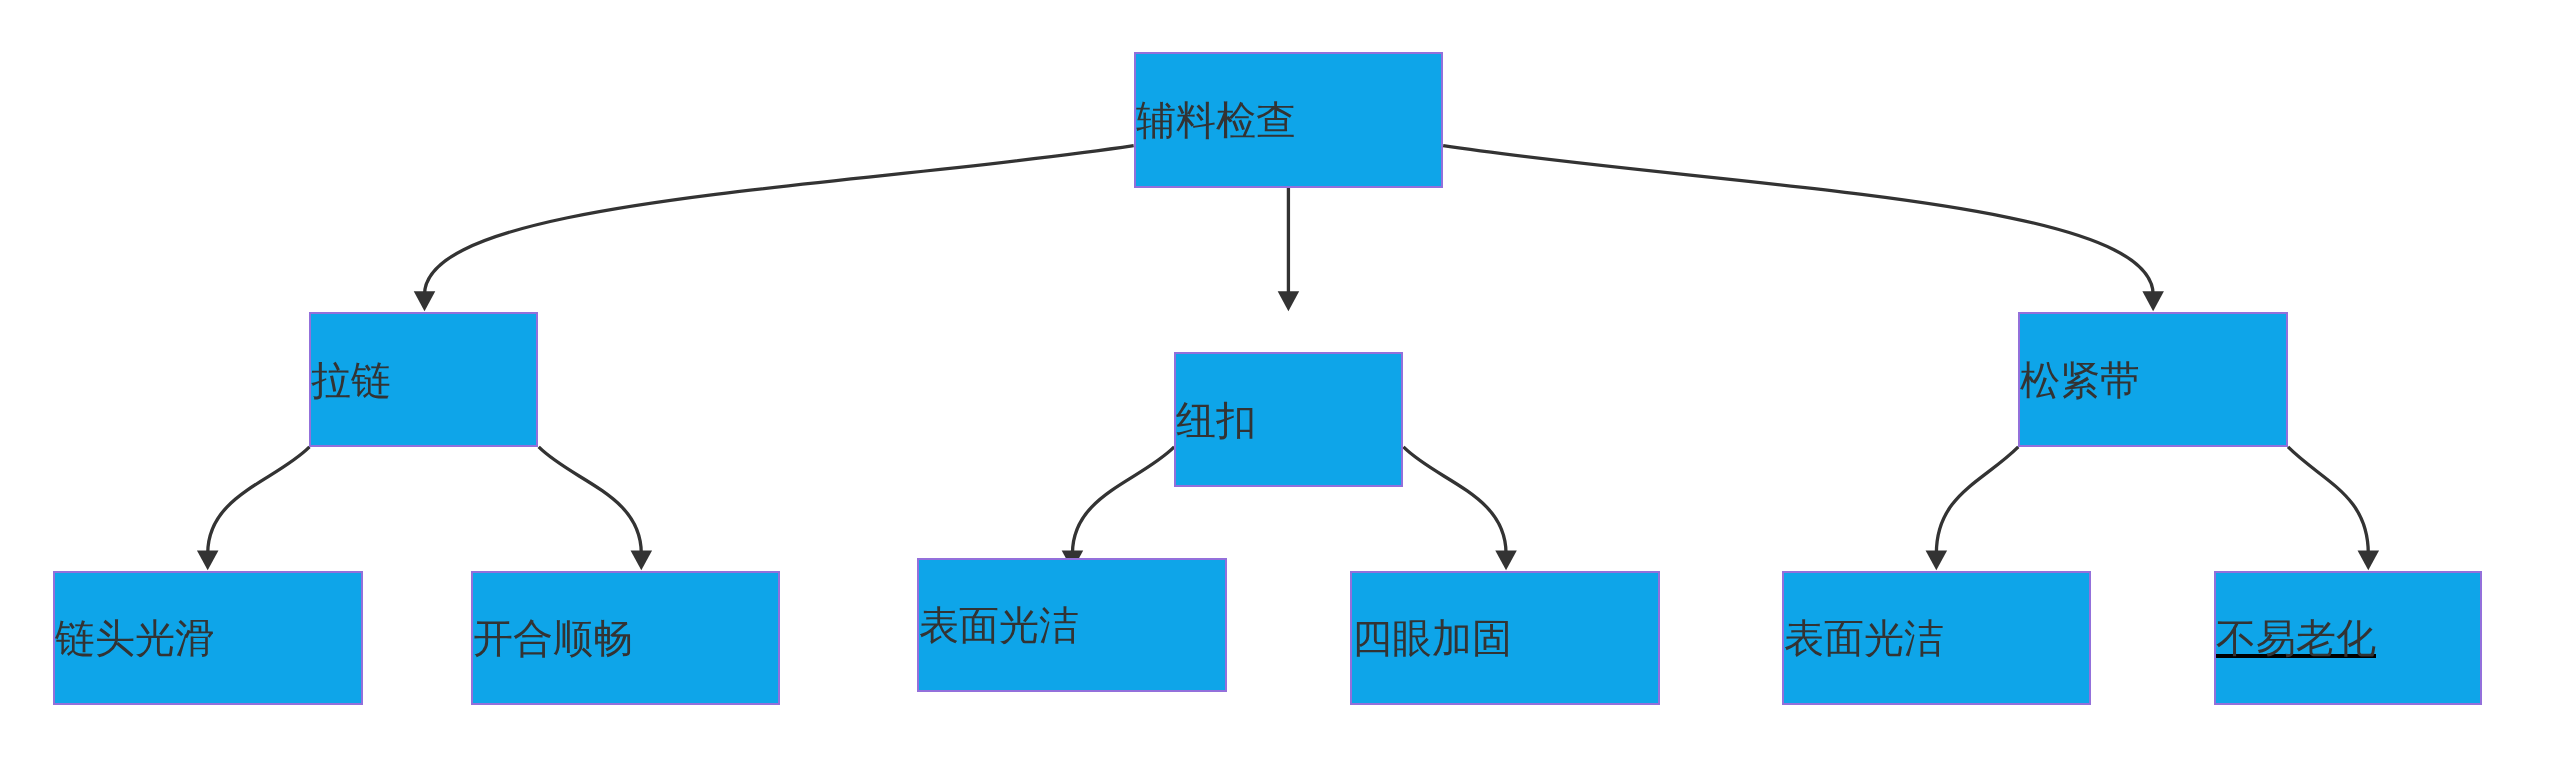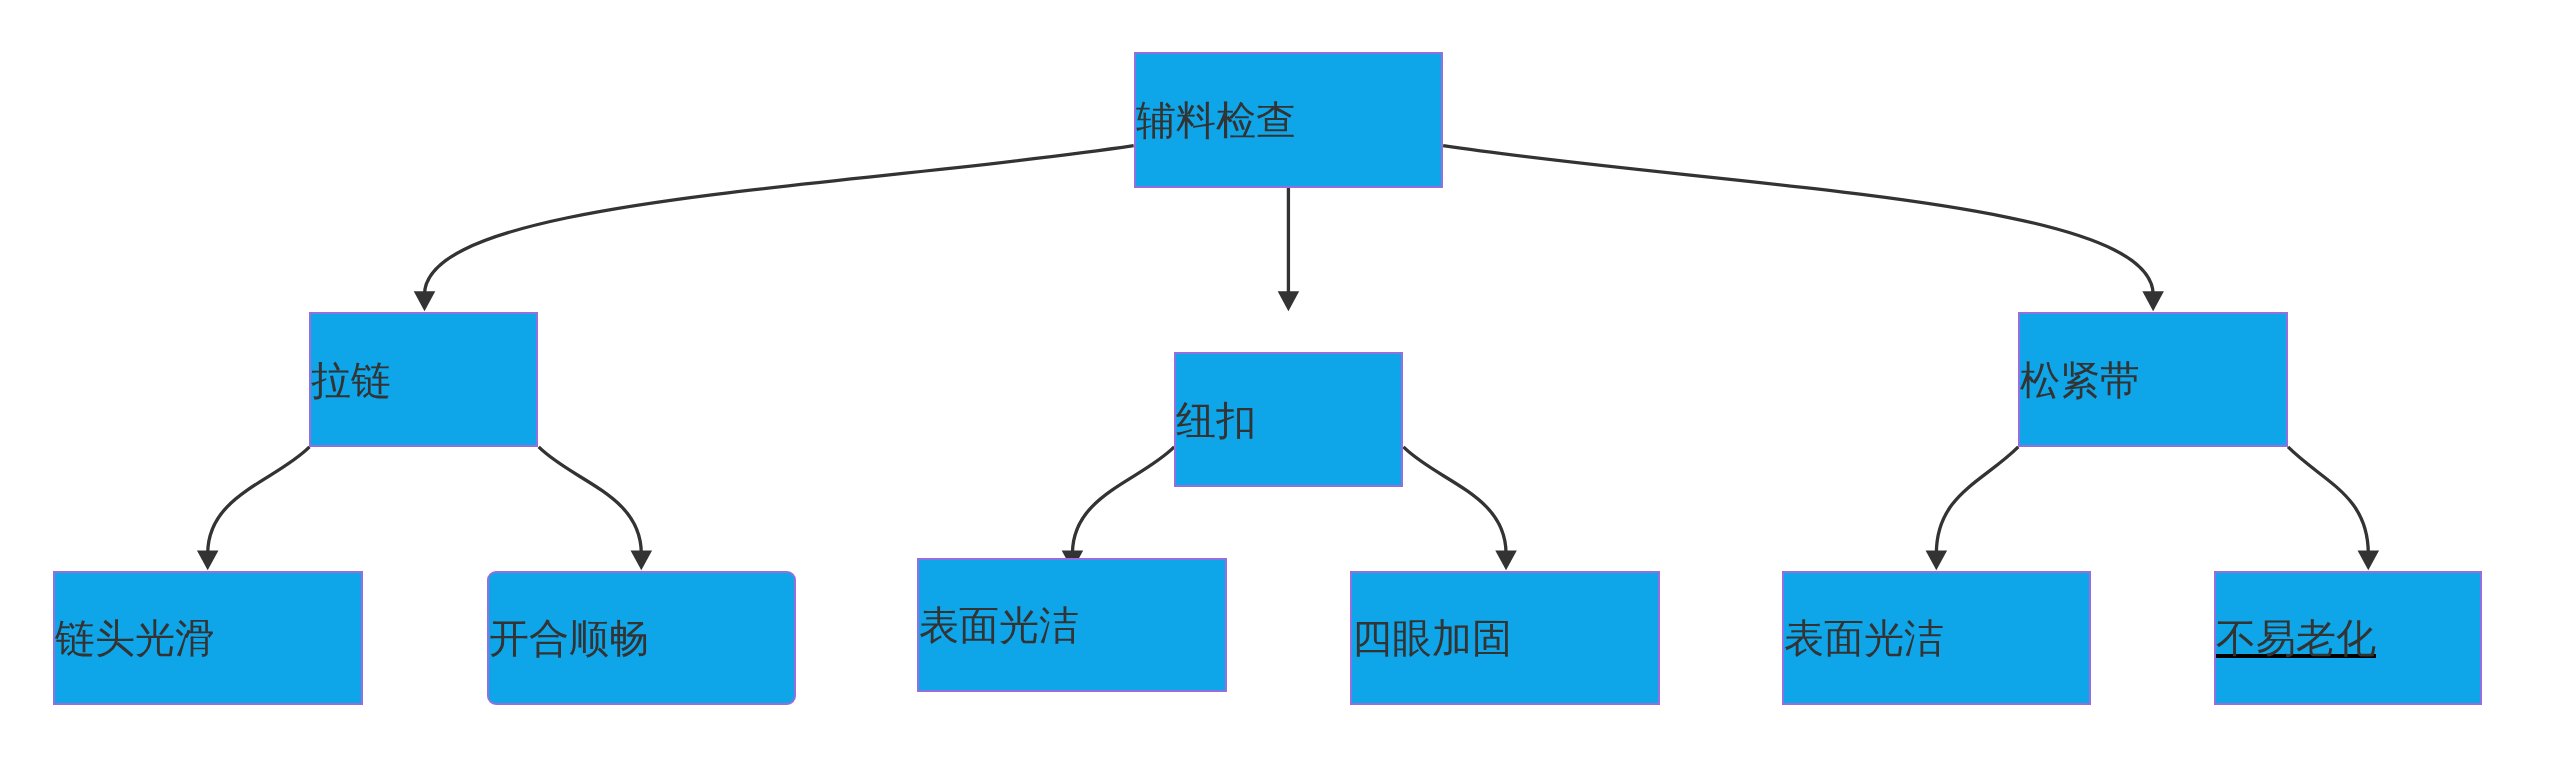--- a/index.html
+++ b/index.html
@@ -28,21 +28,21 @@
     font-size:40px;
     line-height:1.2;
     white-space:nowrap;
   }
   
   #n-root       {left:1134px;top:52px; width:309px;height:136px;}
   #n-zipper     {left:309px; top:312px;width:229px;height:135px;}
   #n-button     {left:1174px;top:312px;width:229px;height:135px;margin-top:40px;}
   #n-elastic    {left:2018px;top:312px;width:270px;height:135px;}
   #n-zipper-c1  {left:53px;  top:571px;width:310px;height:134px;}
-  #n-zipper-c2  {left:487px; top:571px;width:309px;height:134px;border-radius:9px;}
+  #n-zipper-c2  {left:471px; top:571px;width:309px;height:134px;}
   #n-button-c1  {left:917px;top:558px;width:310px;height:134px;}
   #n-button-c2  {left:1350px;top:571px;width:310px;height:134px;}
   #n-elastic-c1 {left:1782px;top:571px;width:309px;height:134px;}
   #n-elastic-c2 {left:2214px;top:571px;width:268px;height:134px;text-decoration:underline;}
 </style>
 </head>
 <body>
 
 <div class="canvas">
 

